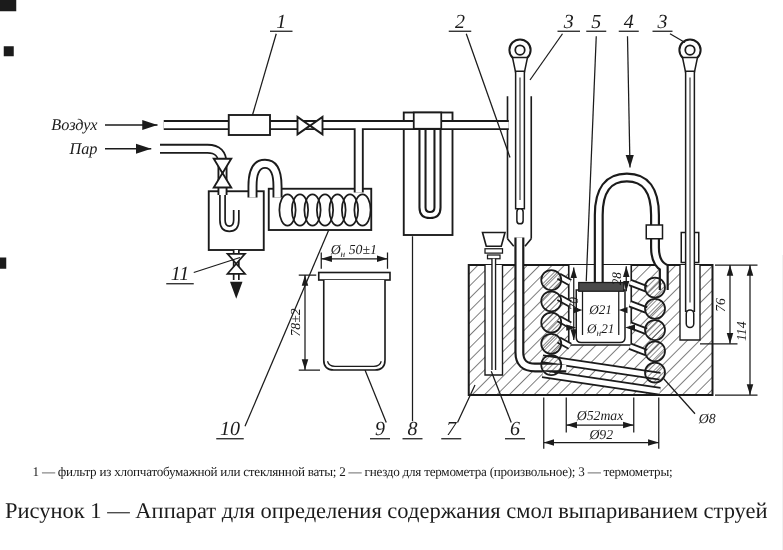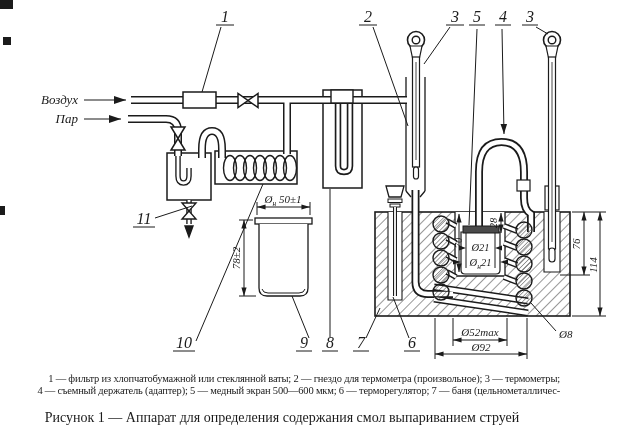--- a/index.html
+++ b/index.html
@@ -6,22 +6,22 @@
   .screen{position:relative;width:626px;height:440px;background:#ffffff;overflow:hidden;
           font-family:"Liberation Serif", serif;color:#1b1b1b;}
   svg{position:absolute;left:0;top:0;}
   svg text{fill:#1b1b1b;font-family:"Liberation Serif", serif;}
   .num{font-size:16px;font-style:italic;}
   .dim{font-size:11px;font-style:italic;}
   .dimsm{font-size:10.5px;font-style:italic;}
   .inlet{font-size:13px;font-style:italic;}
   .sub{font-size:7.5px;font-style:italic;}
   .caption{position:absolute;left:4px;top:373px;width:556px;text-align:center;}
-  .legend-line{font-size:10.5px;line-height:12px;letter-spacing:-0.2px;white-space:nowrap;text-align:right;}
-  .fig-title{font-size:14px;margin-top:13px;white-space:nowrap;}
+  .legend-line{font-size:10.5px;line-height:12px;letter-spacing:-0.2px;white-space:nowrap;}
+  .fig-title{font-size:18px;margin-top:13px;white-space:nowrap;}
 </style>
 </head>
 <body>
 
 <div class="screen">
 <svg width="626" height="368" viewBox="0 0 626 368">
   <defs>
     <pattern id="h1" patternUnits="userSpaceOnUse" width="7" height="7" patternTransform="rotate(45)">
       <line x1="0" y1="0" x2="0" y2="7" stroke="#1b1b1b" stroke-width="0.9"></line>
     </pattern>
@@ -254,16 +254,15 @@
   <text class="dimsm" x="480.5" y="266" text-anchor="middle"><tspan>Ø</tspan><tspan class="sub" dy="2.5">н</tspan><tspan dy="-2.5">21</tspan></text>
   <text class="dim" text-anchor="middle" transform="rotate(-90 580 244)" x="580" y="244">76</text>
   <text class="dim" text-anchor="middle" transform="rotate(-90 597 265)" x="597" y="265">114</text>
   <text class="dim" x="480" y="336" text-anchor="middle">Ø52max</text>
   <text class="dim" x="481" y="351" text-anchor="middle">Ø92</text>
   <text class="dim" x="559" y="338" text-anchor="start">Ø8</text>
 </svg>
 
 <div class="caption">
   <div class="legend-line">1 — фильтр из хлопчатобумажной или стеклянной ваты;   2 — гнездо для термометра (произвольное);   3 — термометры;</div>
-  <div class="legend-line">4 — съемный держатель (адаптер);   5 — медный экран 500—600 мкм;   6 — терморегулятор;   7 — баня (цельнометалличес-</div>
   <div class="fig-title">Рисунок 1 — Аппарат для определения содержания смол выпариванием струей</div>
 </div>
 </div>
 
 </body></html>

